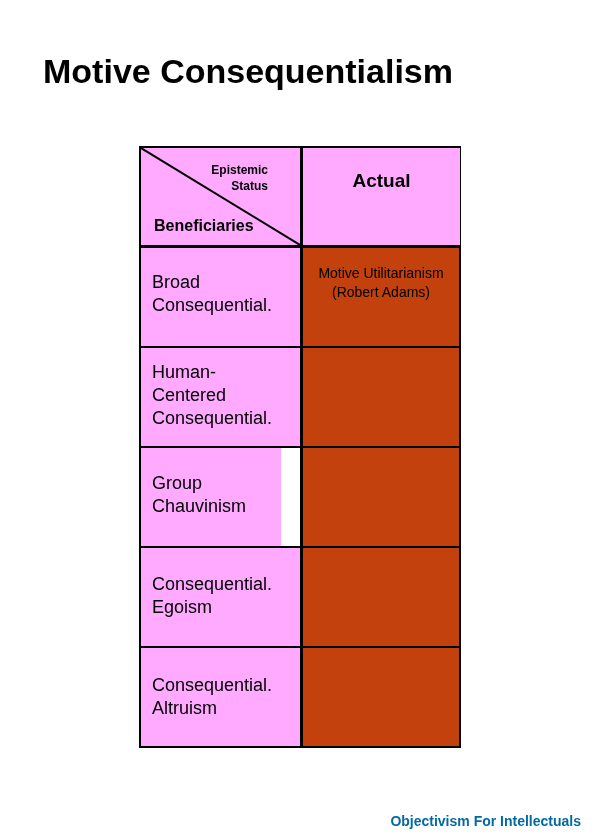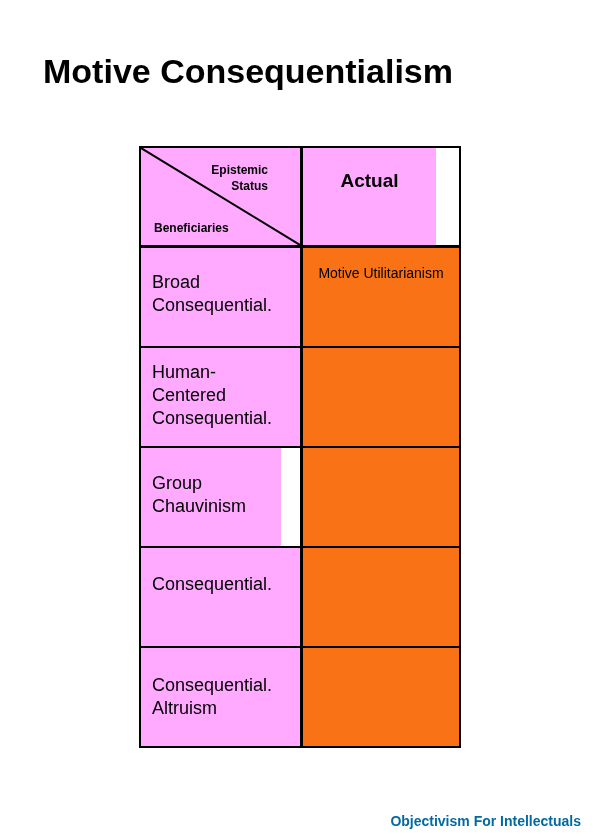--- a/index.html
+++ b/index.html
@@ -23,38 +23,38 @@
       width: 322px; height: 602px;
       border: 2px solid #000;
       box-sizing: border-box;
     }
     .cell {
       position: absolute;
       box-sizing: border-box;
     }
     .hdr { background: #ffaaff; }
     .rowhdr { background: #ffaaff; }
-    .body-cell { background: #f97316; }
+    .body-cell { background: #c2410c; }
     .vline {
       position: absolute; background: #000;
       left: 159px; width: 3px; top: 0; height: 100%;
     }
     .hline {
       position: absolute; background: #000;
       left: 0; width: 100%; height: 2px;
     }
     .hline.thick { height: 3px; }
     .corner-svg { position: absolute; left: 0; top: 0; }
     .epi {
       position: absolute; right: 32px; top: 14px;
       text-align: right; font-size: 12px; font-weight: bold; line-height: 16px;
     }
     .ben {
       position: absolute; left: 13px; bottom: 10px;
-      font-size: 12px; font-weight: bold;
+      font-size: 16px; font-weight: bold;
     }
     .col-title {
       position: absolute; left: 0; right: 0; top: 20px;
       text-align: center; font-size: 19px; font-weight: bold; line-height: 26px;
     }
     .row-label {
       position: absolute; left: 11px; right: 4px;
       font-size: 18px; font-weight: normal; line-height: 23px;
     }
     .entry {
@@ -77,35 +77,36 @@
     <svg class="corner-svg" width="159" height="97">
       <line x1="0" y1="0" x2="159" y2="97" stroke="#000" stroke-width="2"></line>
     </svg>
     <div class="epi">
       <div>Epistemic</div>
       <div>Status</div>
     </div>
     <div class="ben">Beneficiaries</div>
   </div>
 
-  <div class="cell hdr" style="left:162px;top:0;width:133px;height:97px;padding-left:8px;">
+  <div class="cell hdr" style="left:162px;top:0;width:157px;height:97px;padding-left:8px;">
     <div class="col-title">
       <div>Actual</div>
     </div>
   </div>
 
   <div class="cell rowhdr" style="left:0;top:100px;width:159px;height:98px;">
     <div class="row-label" style="top:23px;">
       <div>Broad</div>
       <div>Consequential.</div>
     </div>
   </div>
   <div class="cell body-cell" style="left:162px;top:100px;width:156px;height:98px;">
     <div class="entry">
       <div>Motive Utilitarianism</div>
+      <div>(Robert Adams)</div>
     </div>
   </div>
 
   <div class="cell rowhdr" style="left:0;top:200px;width:159px;height:100px;">
     <div class="row-label" style="top:13px;">
       <div>Human-</div>
       <div>Centered</div>
       <div>Consequential.</div>
     </div>
   </div>
@@ -115,20 +116,21 @@
     <div class="row-label" style="top:24px;">
       <div>Group</div>
       <div>Chauvinism</div>
     </div>
   </div>
   <div class="cell body-cell" style="left:162px;top:300px;width:156px;height:98px;"></div>
 
   <div class="cell rowhdr" style="left:0;top:400px;width:159px;height:98px;">
     <div class="row-label" style="top:25px;">
       <div>Consequential.</div>
+      <div>Egoism</div>
     </div>
   </div>
   <div class="cell body-cell" style="left:162px;top:400px;width:156px;height:98px;"></div>
 
   <div class="cell rowhdr" style="left:0;top:500px;width:159px;height:98px;">
     <div class="row-label" style="top:26px;">
       <div>Consequential.</div>
       <div>Altruism</div>
     </div>
   </div>

